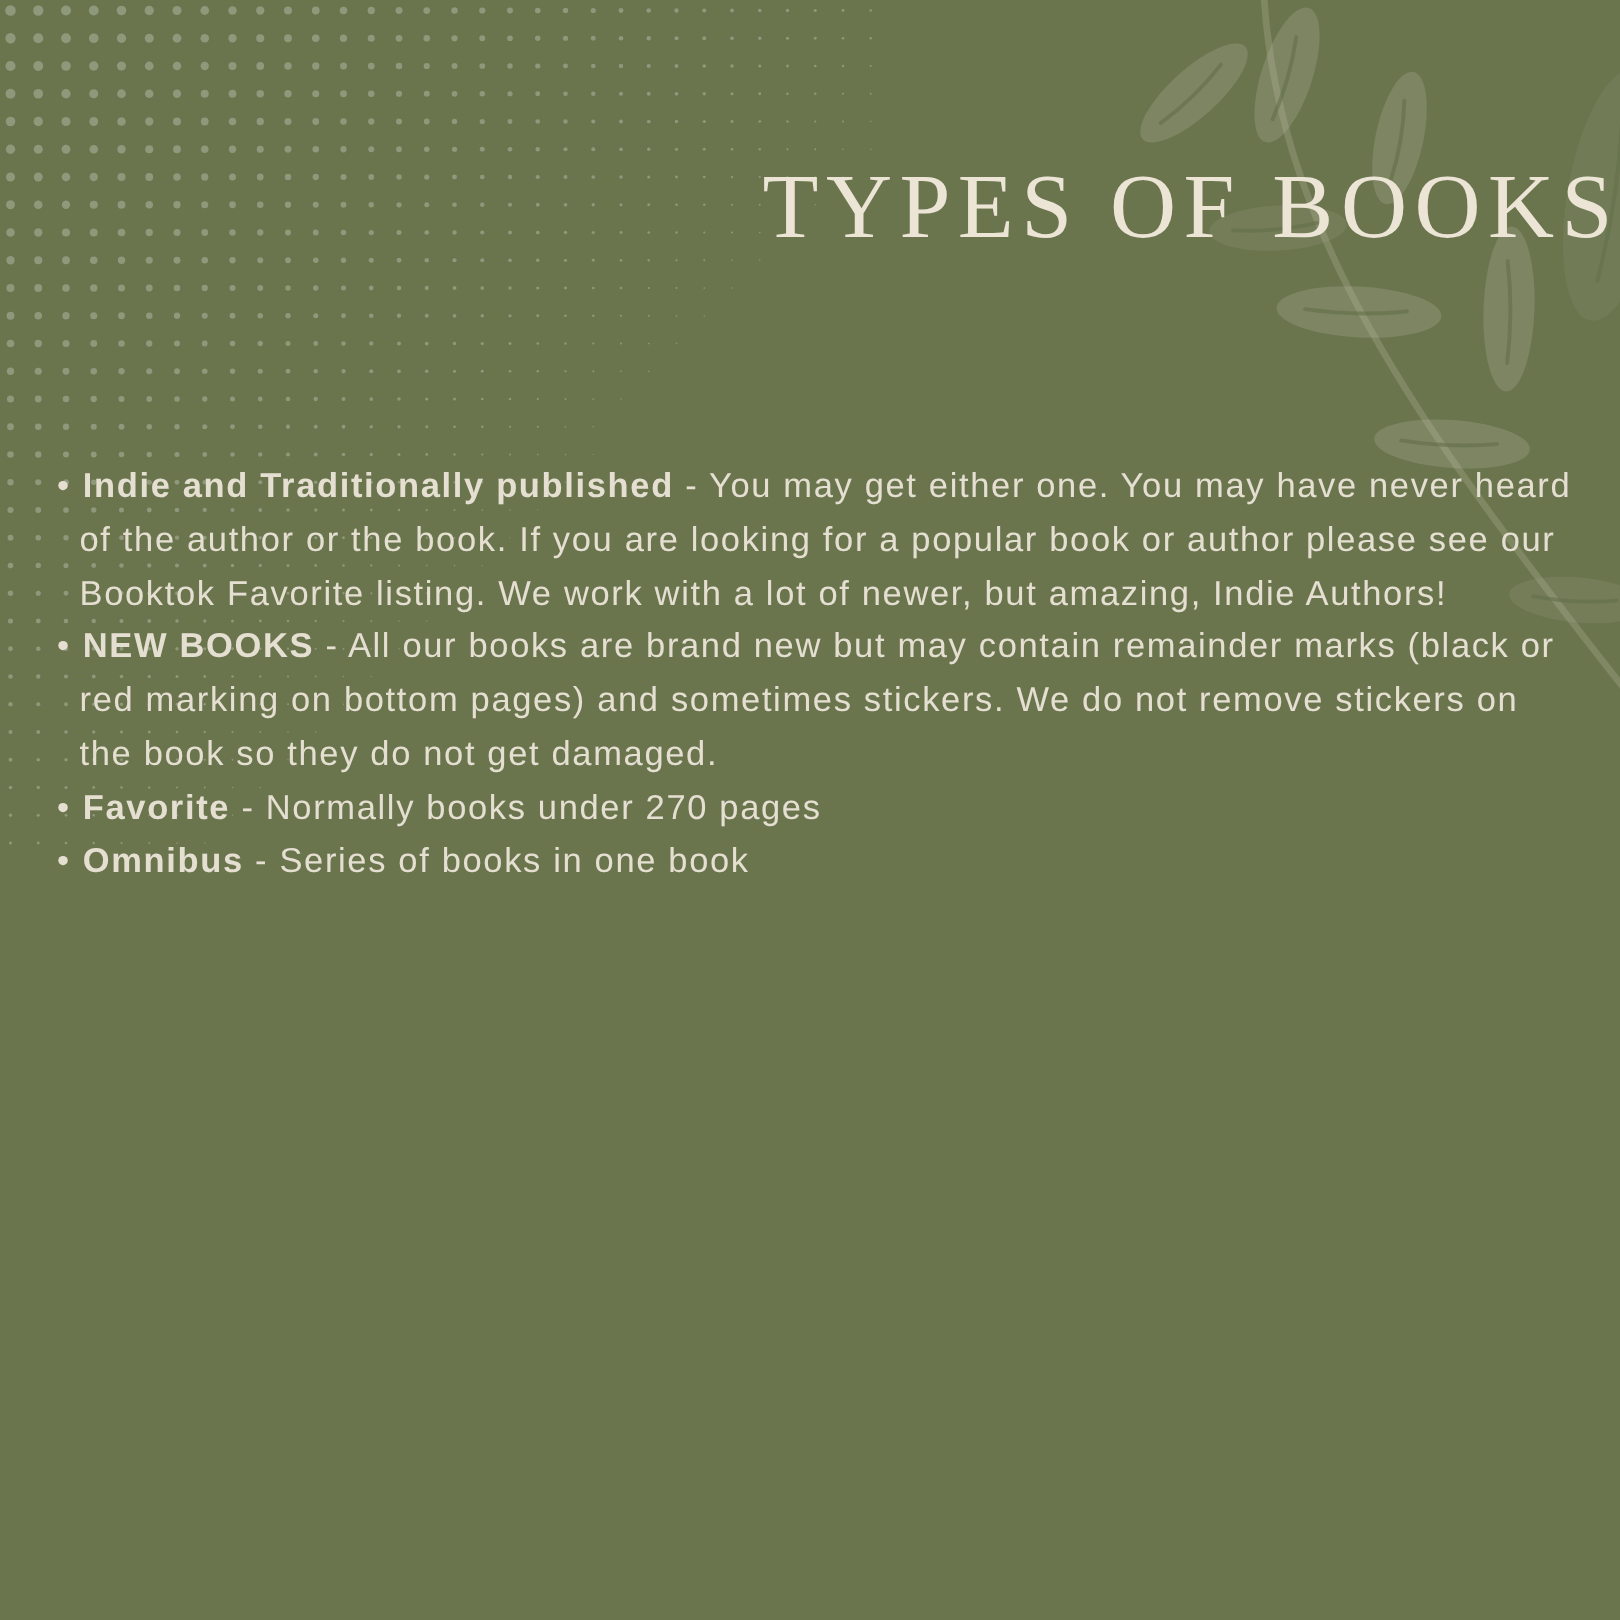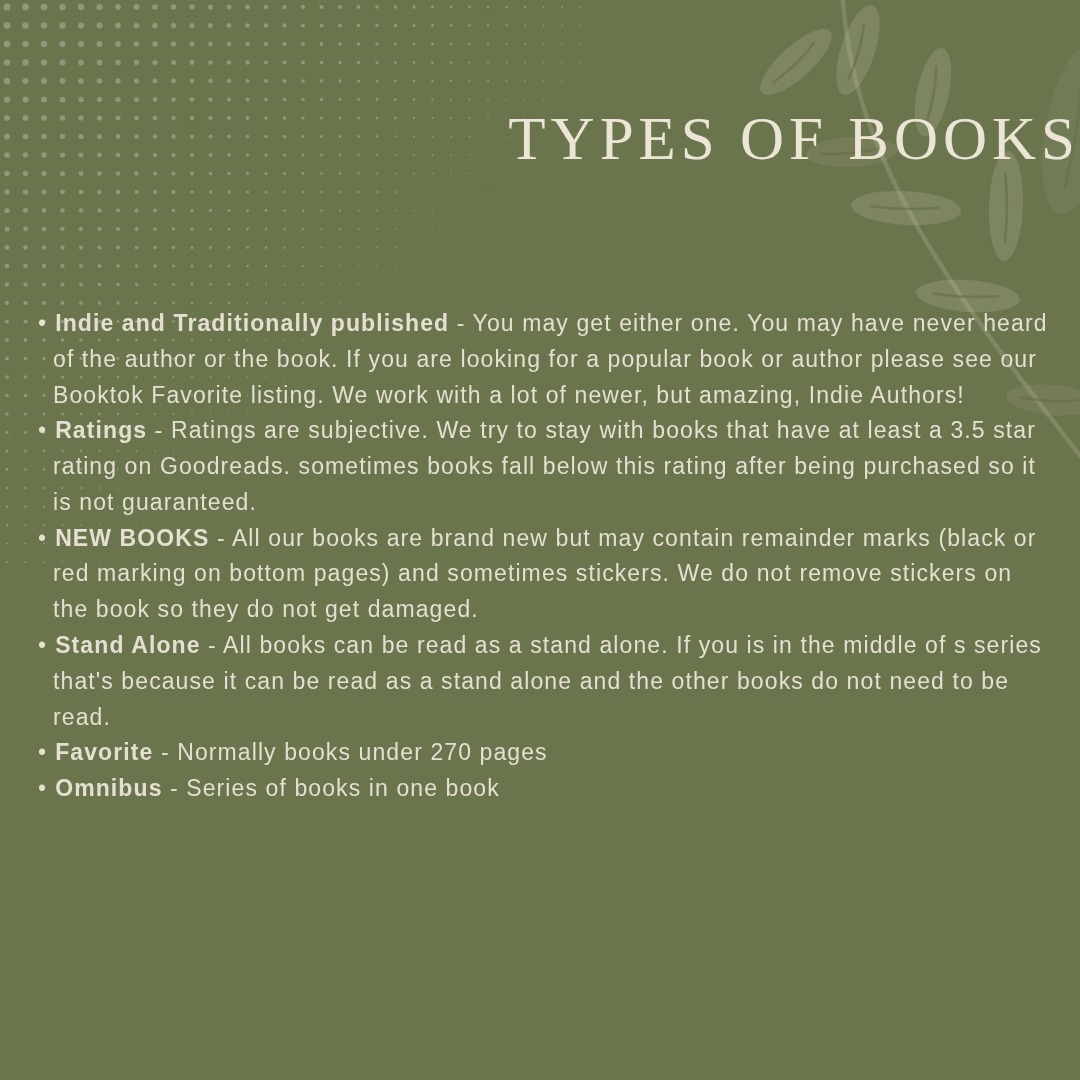--- a/index.html
+++ b/index.html
@@ -789,24 +789,22 @@
         <path class="vein" d="M -26 2 Q 2 -3 30 0"></path>
     </g>
   </svg>
 
   <div class="title">TYPES OF BOOKS</div>
 
   <ul class="book-types">
     <li><span class="lead">Indie and Traditionally published</span><span class="rest"> - You may get either one. You may have never heard of the author or the book. If you are looking for a popular book or author please see our Booktok Favorite listing. We work with a lot of newer, but amazing, Indie Authors!</span></li>
 
 
-    <li><span class="lead">Ratings</span><span class="rest"> - Ratings are subjective. We try to stay with books that have at least a 3.5 star rating on Goodreads. sometimes books fall below this rating after being purchased so it is not guaranteed.</span></li>
 
     <li><span class="lead">NEW BOOKS</span><span class="rest"> - All our books are brand new but may contain remainder marks (black or red marking on bottom pages) and sometimes stickers. We do not remove stickers on the book so they do not get damaged.</span></li>
 
-    <li><span class="lead">Stand Alone</span><span class="rest"> - All books can be read as a stand alone. If you is in the middle of s series that's because it can be read as a stand alone and the other books do not need to be read.</span></li>
 
     <li><span class="lead">Favorite</span><span class="rest"> - Normally books under 270 pages</span></li>
 
     <li><span class="lead">Omnibus</span><span class="rest"> - Series of books in one book</span></li>
   </ul>
 
 </div>
 
 </body></html>

